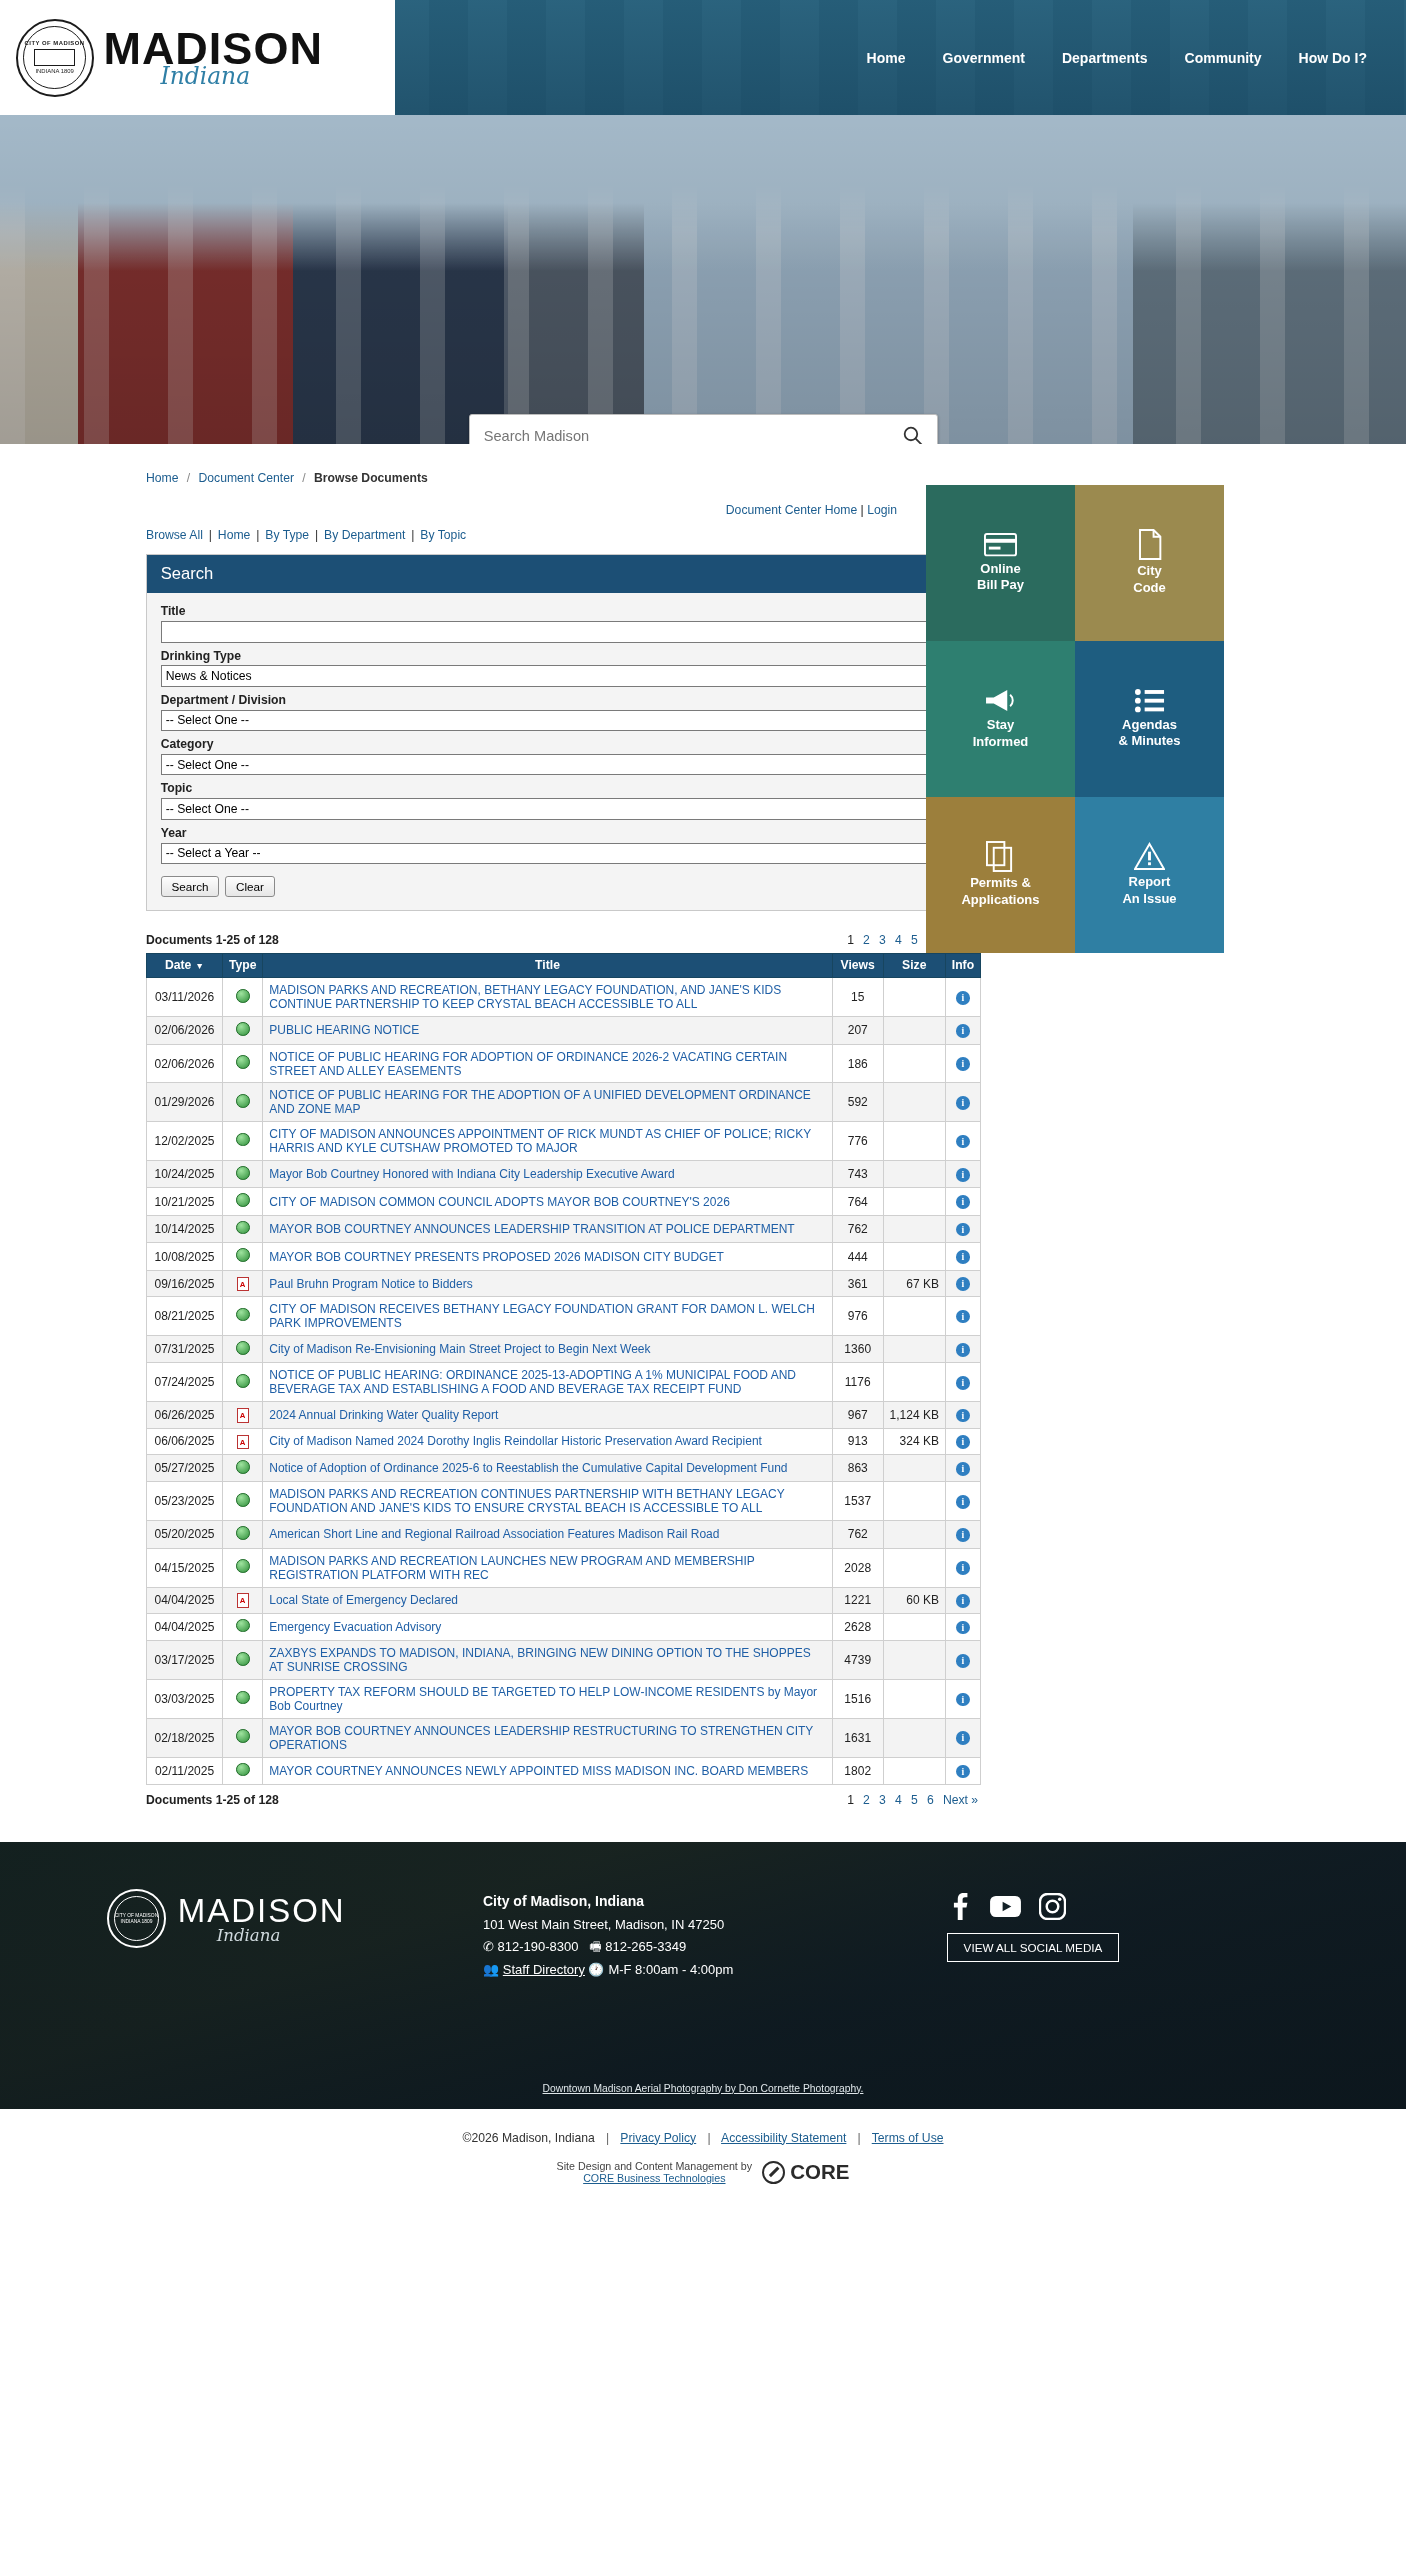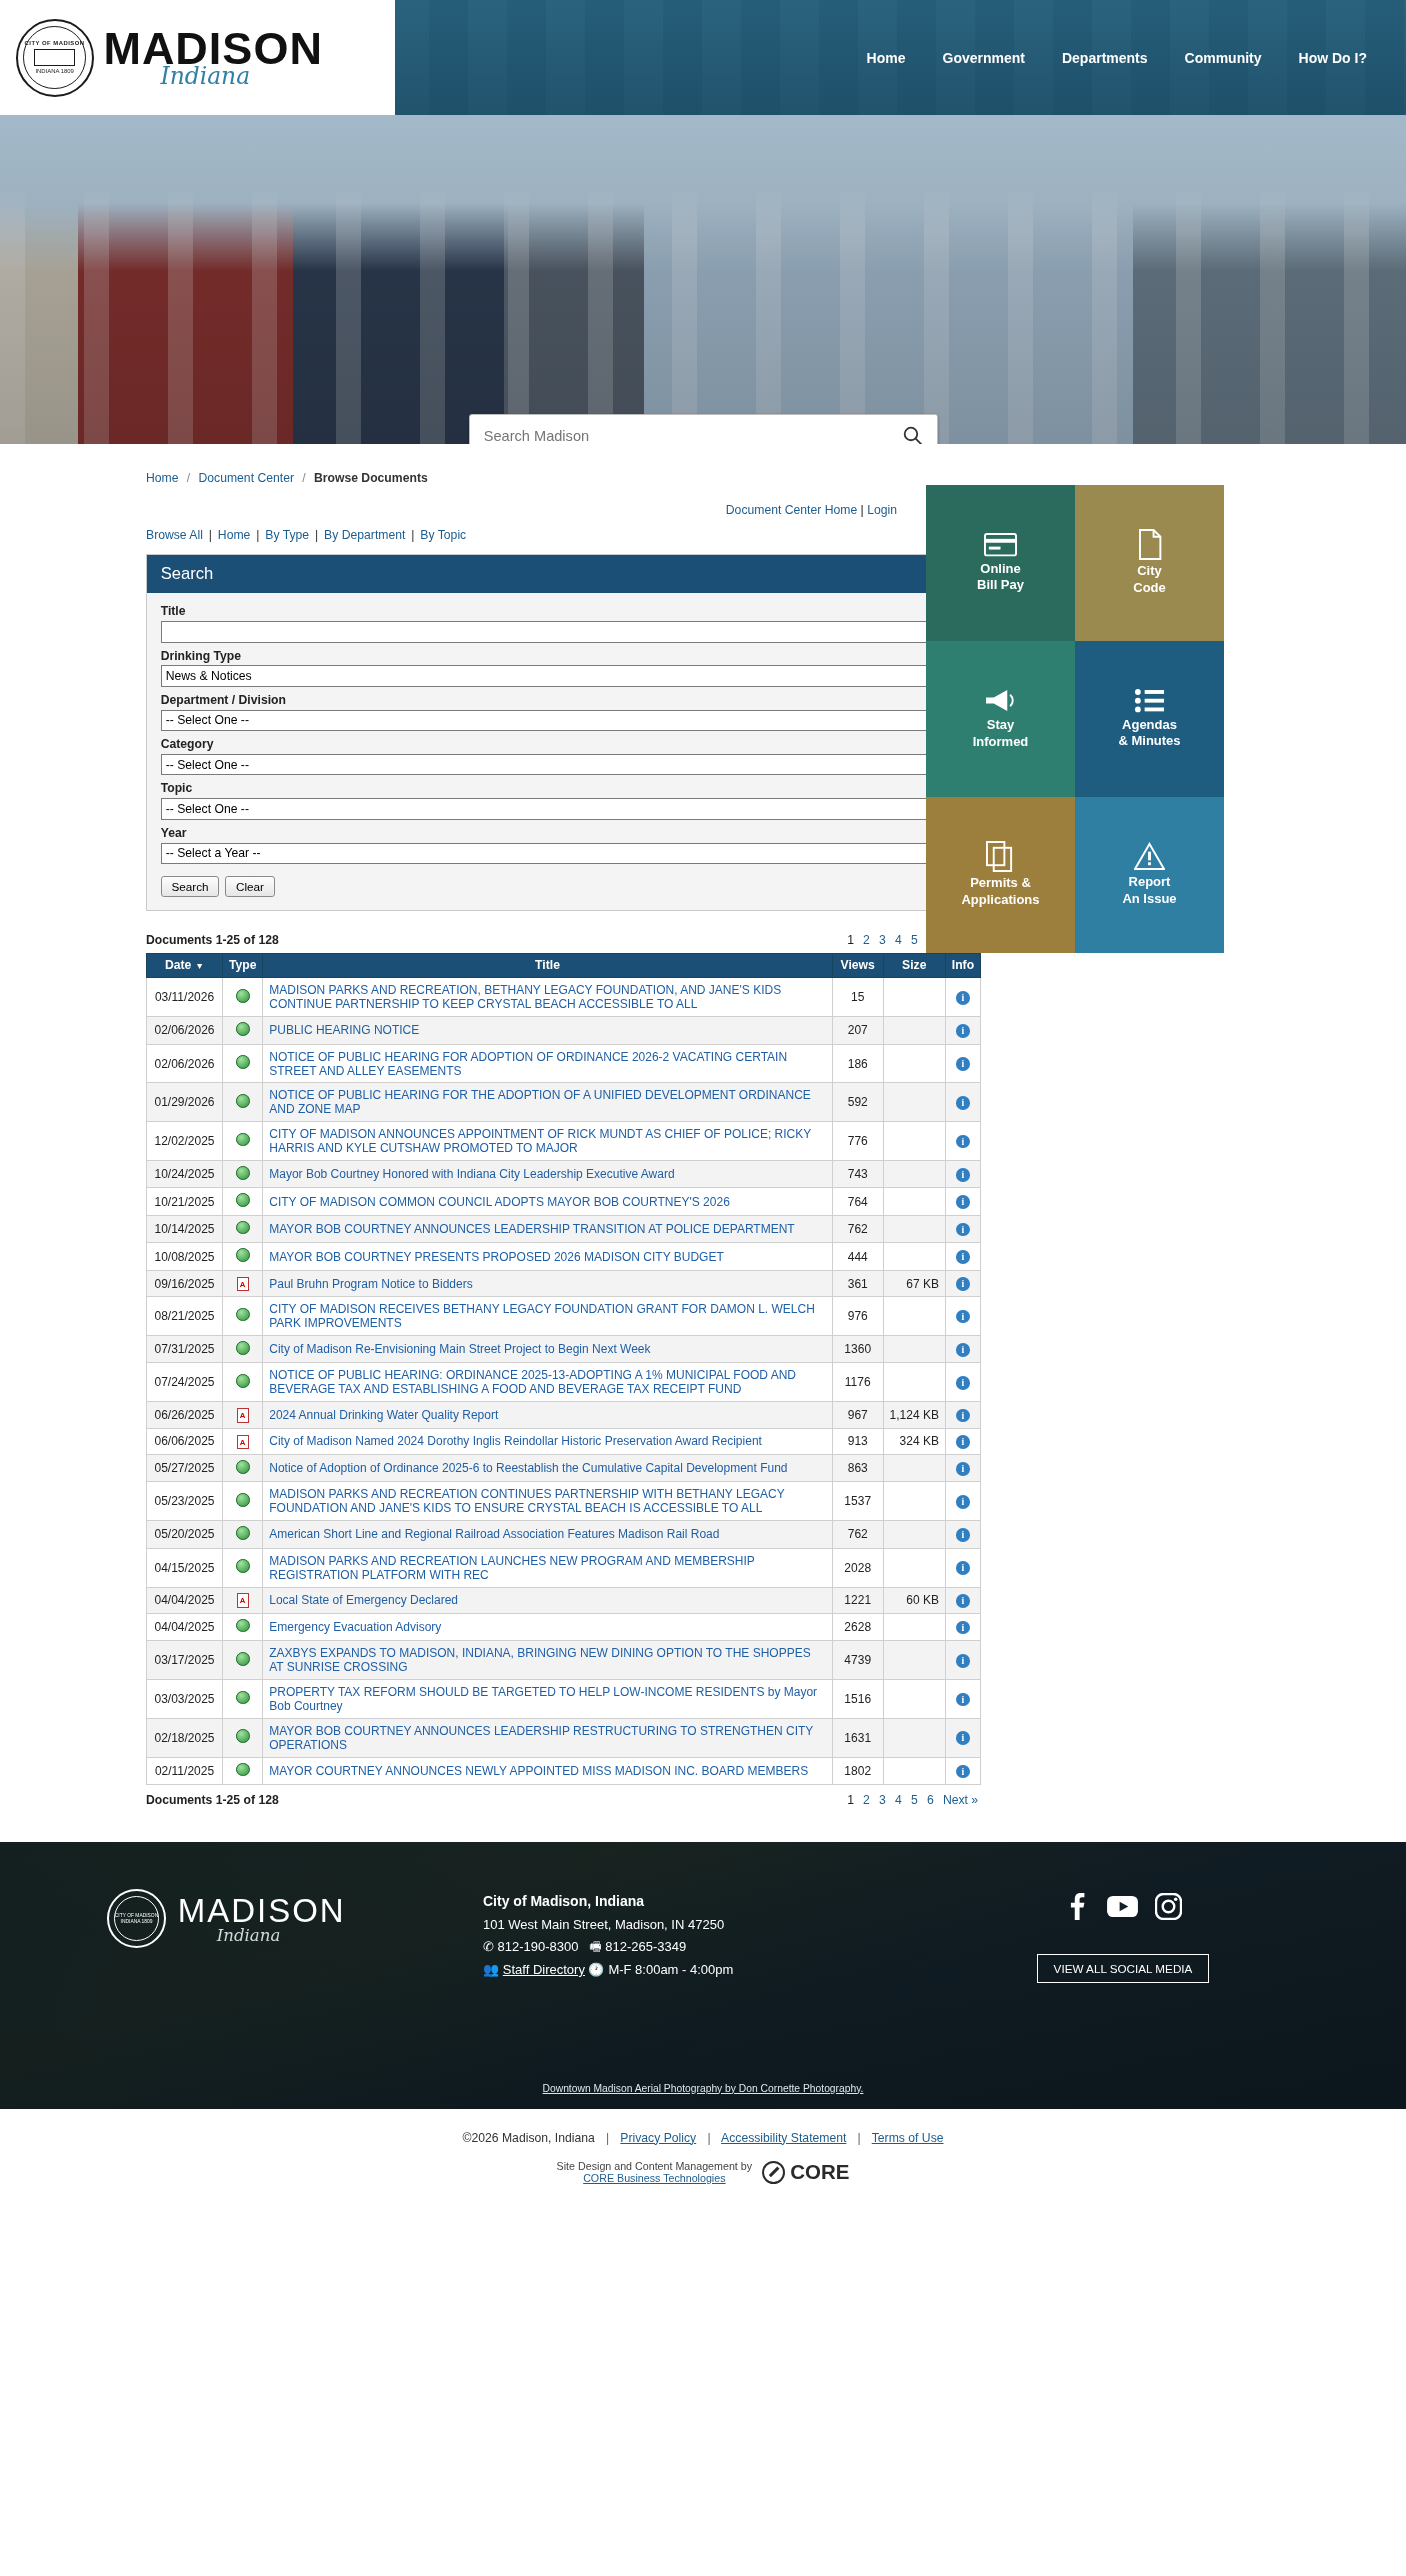--- a/index.html
+++ b/index.html
@@ -286,21 +286,21 @@
   }
   .f-seal:after{
     content:""; position:absolute; left:4.9px; top:4.9px; right:4.9px; bottom:4.9px;
     border:1px solid #fff; border-radius:50%;
   }
   .f-word .m1{ font-size:33px; letter-spacing:2px; color:#fff;}
   .f-word .m2{ font-family:"DejaVu Serif", serif; font-style:italic; font-size:16.6px; color:#cfd9dd; margin-top:-3.9px; padding-left:39px;}
   .f-addr{ width:410px; font-size:13px; line-height:1.75;}
   .f-addr .name{ font-weight:bold; font-size:14px;}
   .f-addr a{ color:#fff; text-decoration:underline;}
-  .f-social{ flex:1; display:flex; flex-direction:column; align-items:center; gap:34px; padding-top:3.9px;}
+  .f-social{ flex:1; display:flex; flex-direction:column; align-items:flex-start; gap:13px; padding-top:3.9px;}
   .f-icons{ display:flex; gap:17.6px;}
   .f-icons svg{ fill:#fff;}
   .social-btn{
     border:1px solid #fff; color:#fff; background:transparent;
     font-size:11.7px; padding:6.8px 15.6px; cursor:pointer;
     font-family:"Liberation Sans", sans-serif;
   }
   .photo-credit{
     position:absolute; left:0; right:0; bottom:15.6px; text-align:center;
     font-size:10.3px; color:#dfe6e9;

